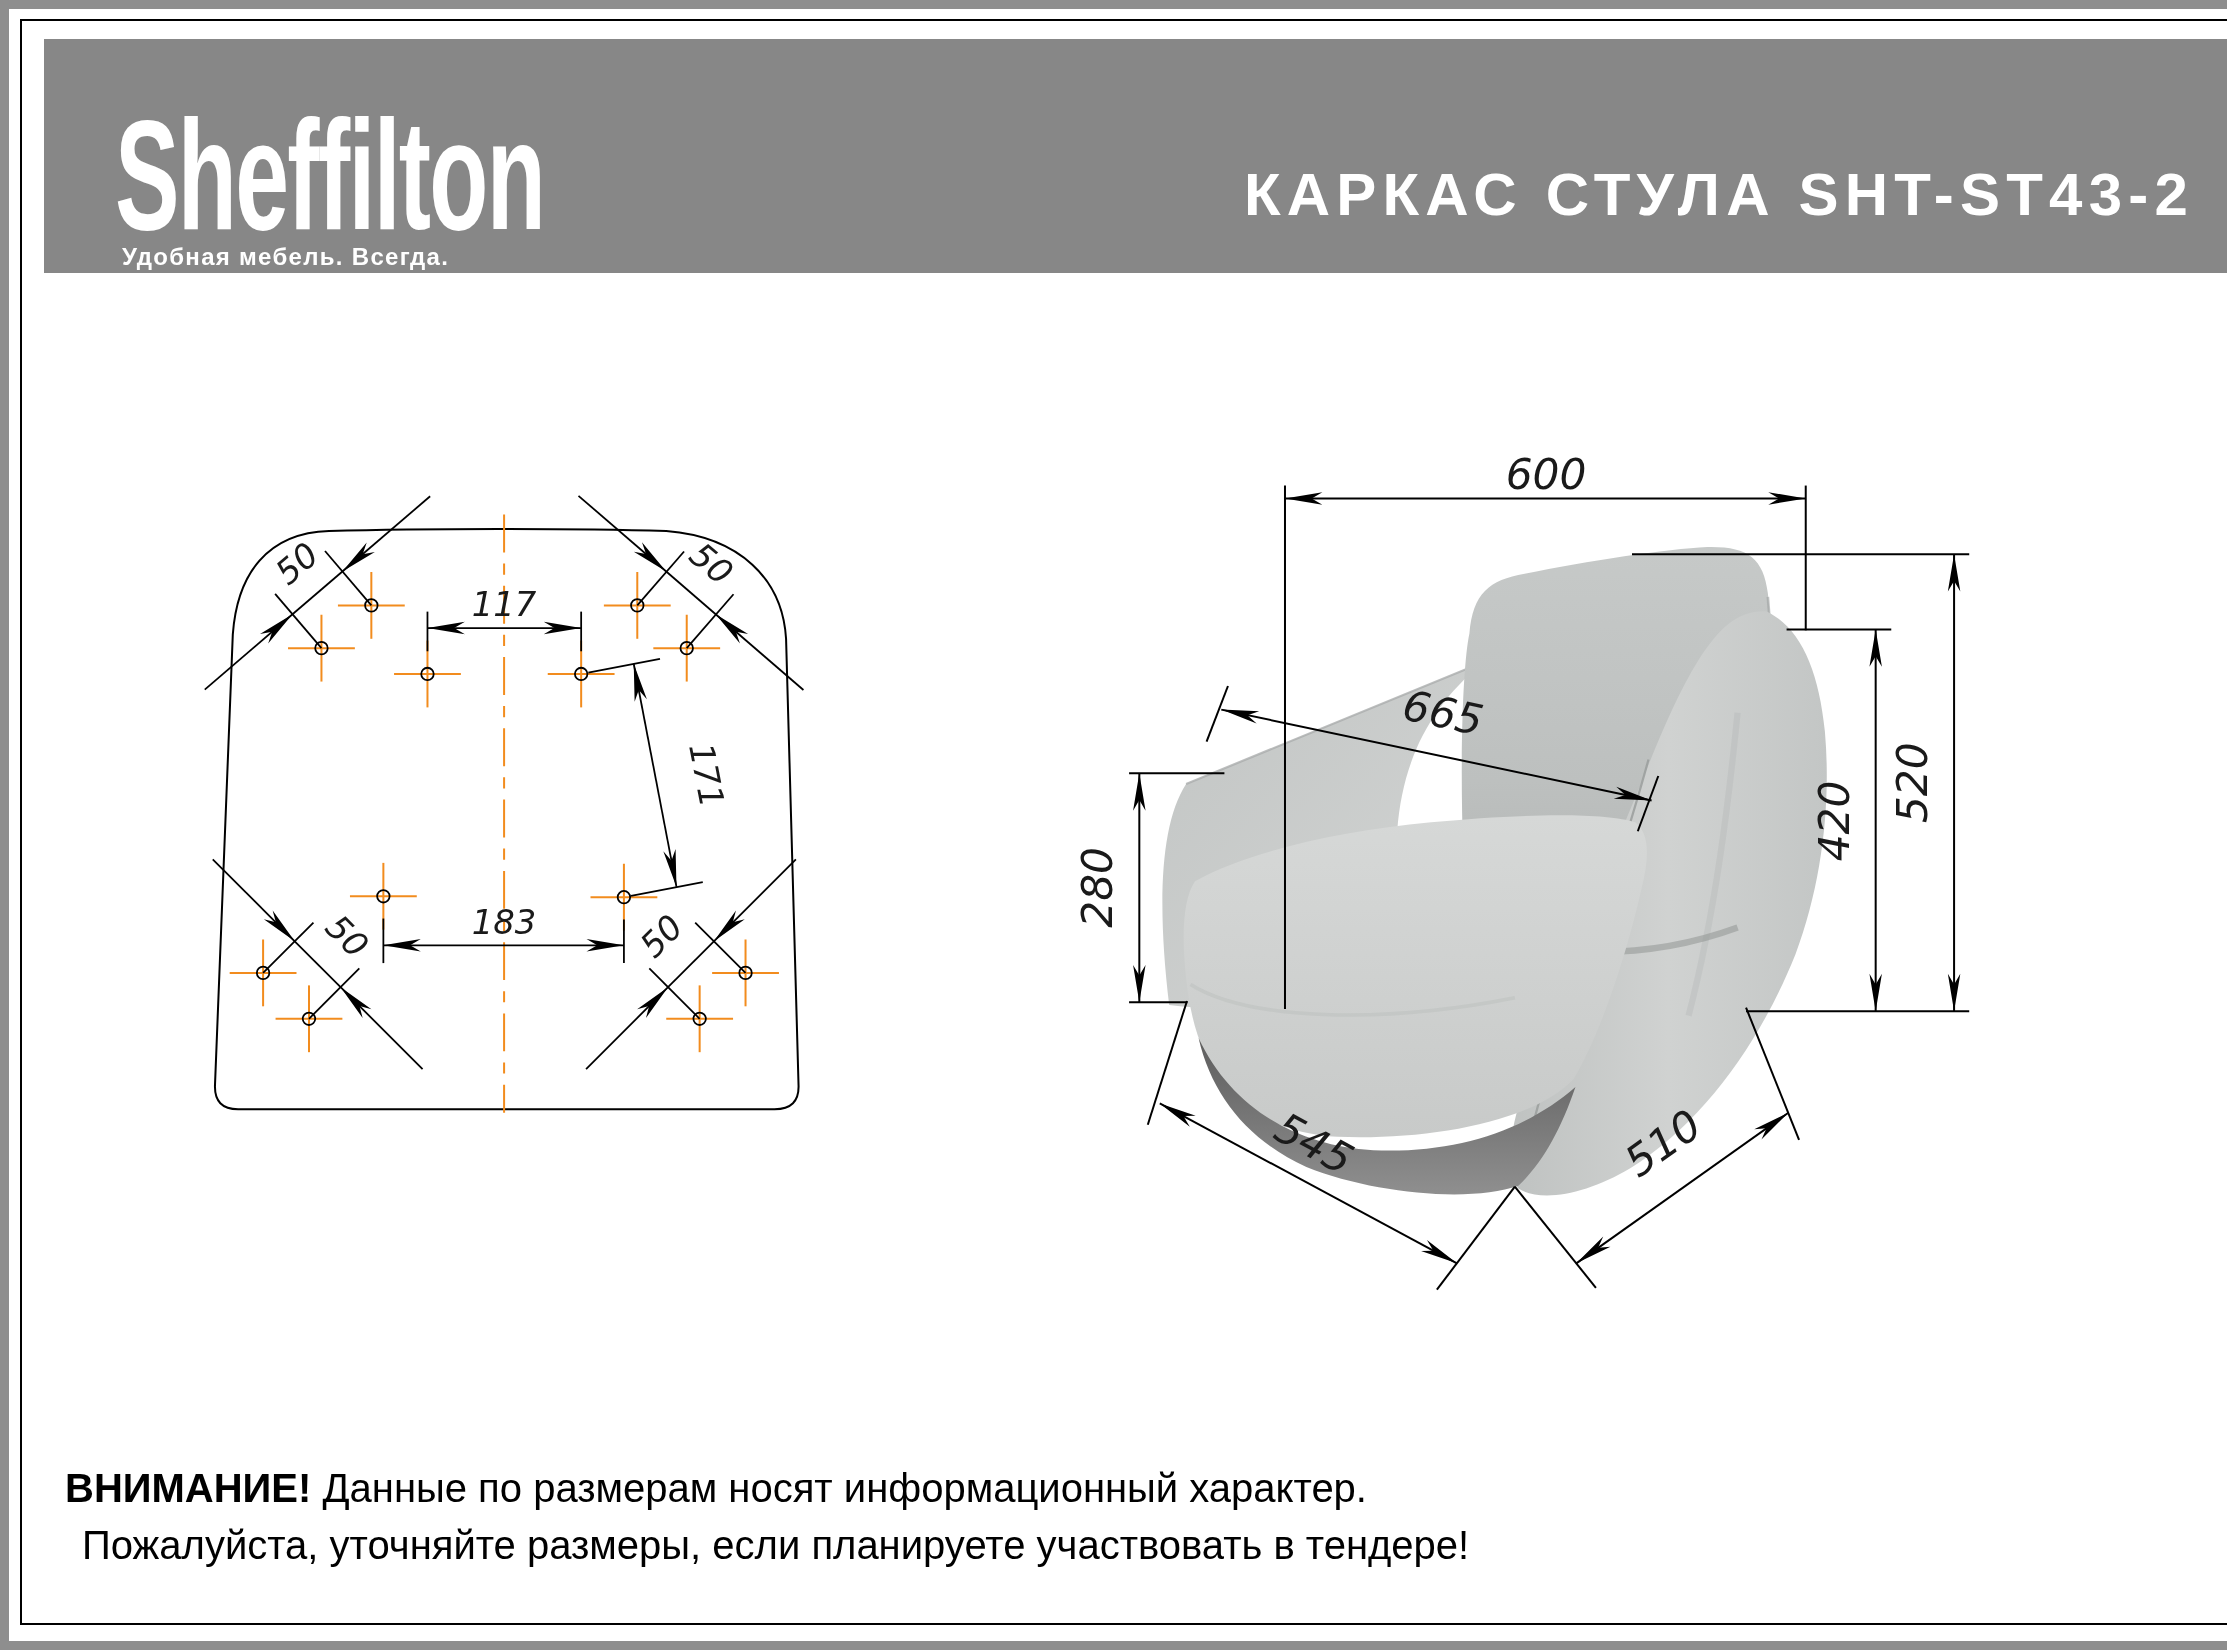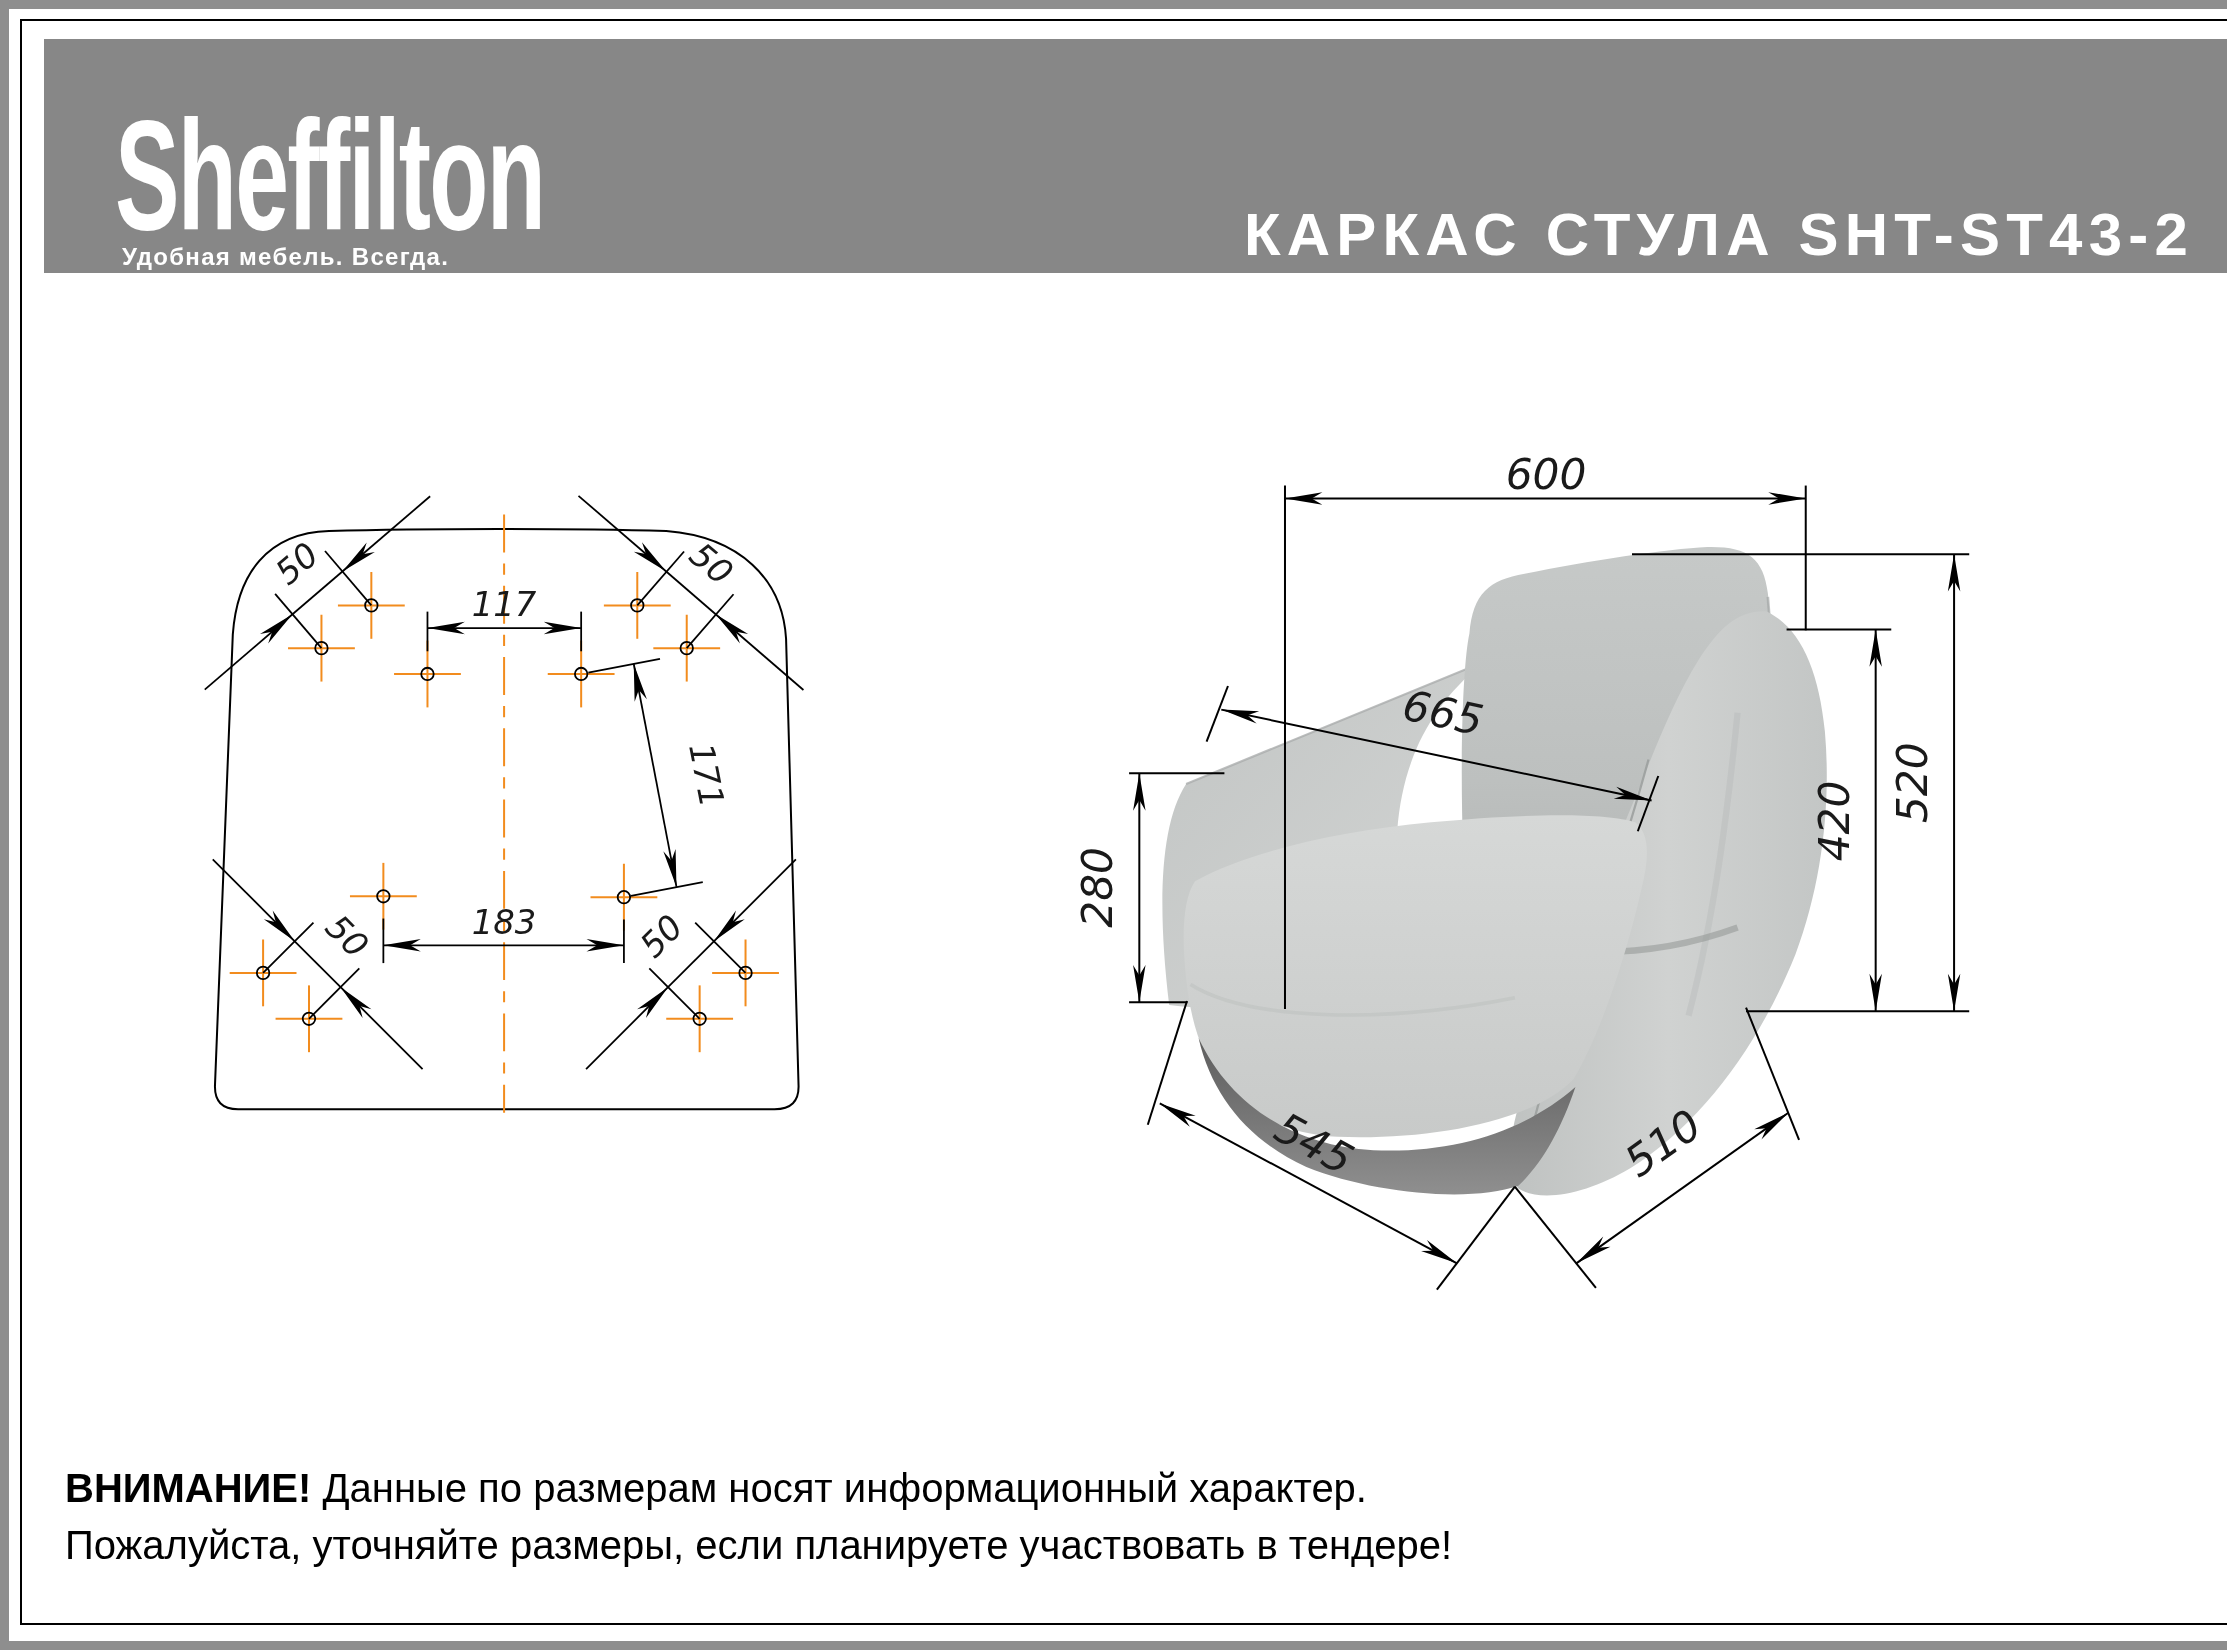--- a/index.html
+++ b/index.html
@@ -7,23 +7,23 @@
         font-family:"Liberation Sans",sans-serif;}
   .outer-frame{position:absolute;inset:0;border:9.8px solid #8e8e8e;box-sizing:border-box;pointer-events:none;}
   .inner-frame{position:absolute;left:19.6px;top:18.7px;width:2297px;height:1606px;border:2.7px solid #000;
                box-sizing:border-box;pointer-events:none;}
   .header-band{position:absolute;left:44px;top:39px;width:2253px;height:234px;background:#878787;}
   .brand{position:absolute;left:71px;top:58px;color:#fff;font-weight:bold;font-size:156px;line-height:1;
          white-space:nowrap;transform:scaleX(0.62);transform-origin:left top;letter-spacing:-2.7px;}
   .tagline{position:absolute;left:78px;top:206px;color:#fff;font-weight:bold;font-size:24px;line-height:1;
            letter-spacing:1.3px;white-space:nowrap;}
   .page-title{position:absolute;right:103px;top:126px;color:#fff;font-weight:bold;font-size:60px;line-height:1;
-              letter-spacing:6.2px;white-space:nowrap;margin-top:40px;}
+              letter-spacing:6.2px;white-space:nowrap;}
   .warning{position:absolute;left:65px;top:1468px;color:#000;font-size:40px;line-height:1;white-space:nowrap;text-align:right;}
-  .warning .w2{position:absolute;left:0;top:57px;}
+  .warning .w2{position:absolute;left:17px;top:57px;}
   .warning b{font-weight:bold;}
   svg{position:absolute;left:0;top:0;}
   svg text{font-family:"DejaVu Sans","Liberation Sans",sans-serif;font-style:italic;fill:#1a1a1a;}
   .dim-num{font-size:95px;}
   .dim-num-sm{font-size:76px;}
 </style>
 </head>
 <body>
 
 <div class="page">

